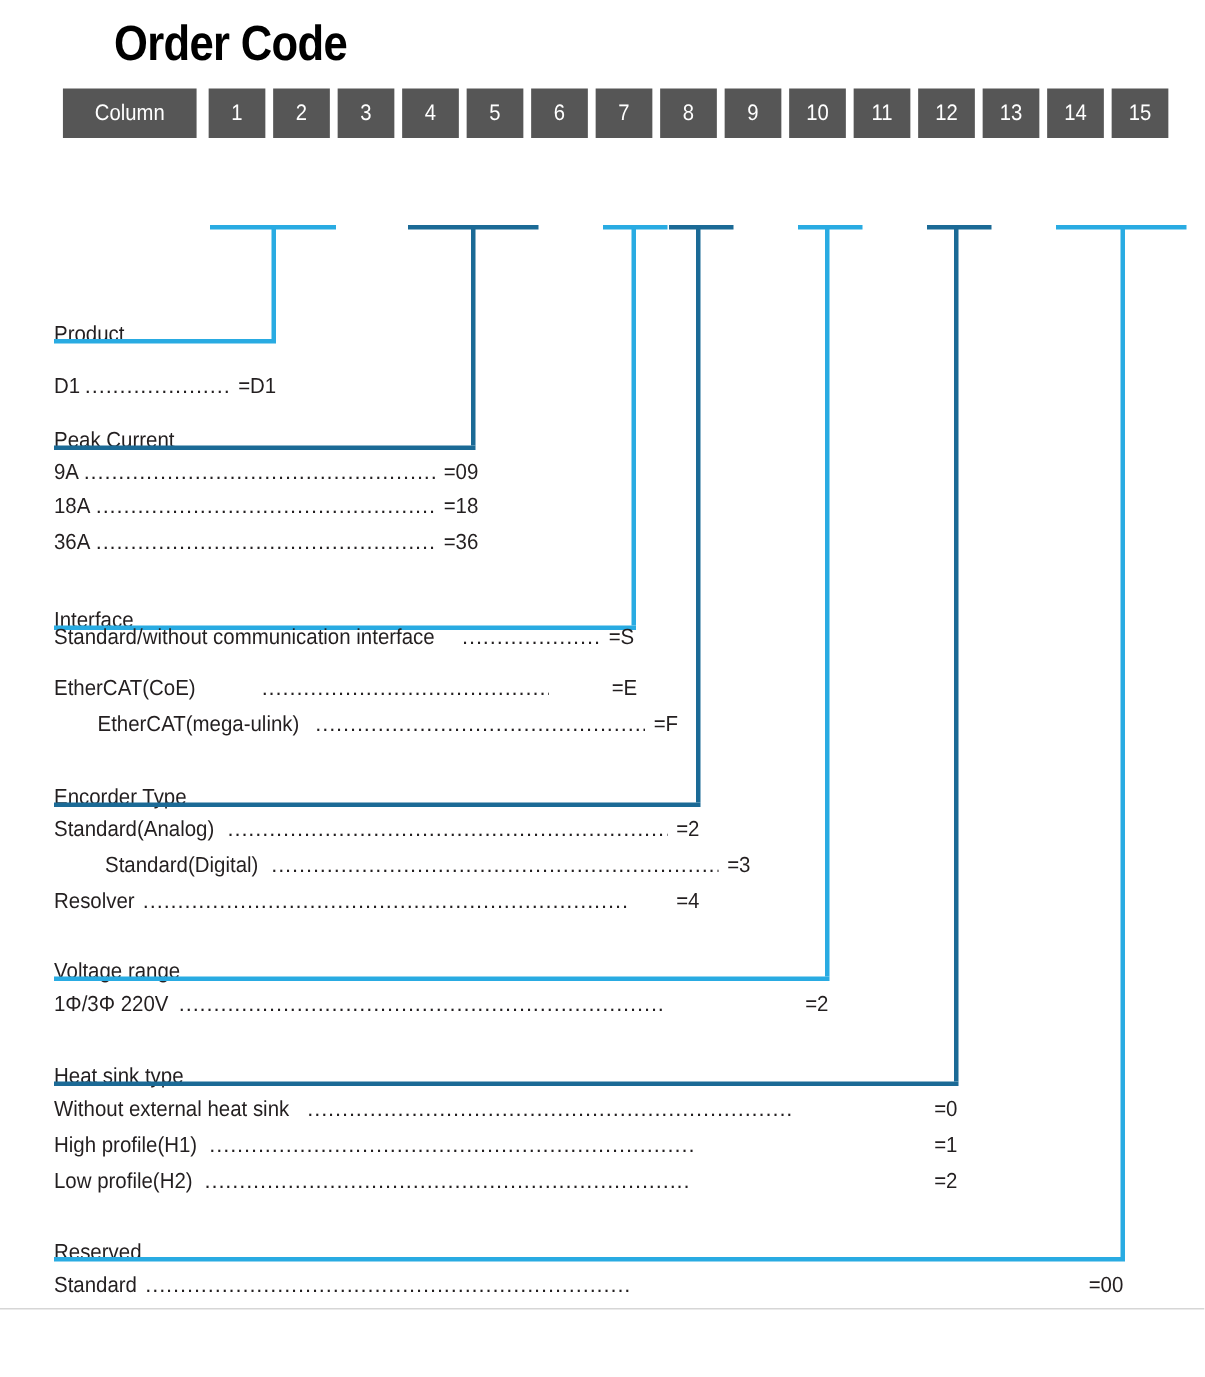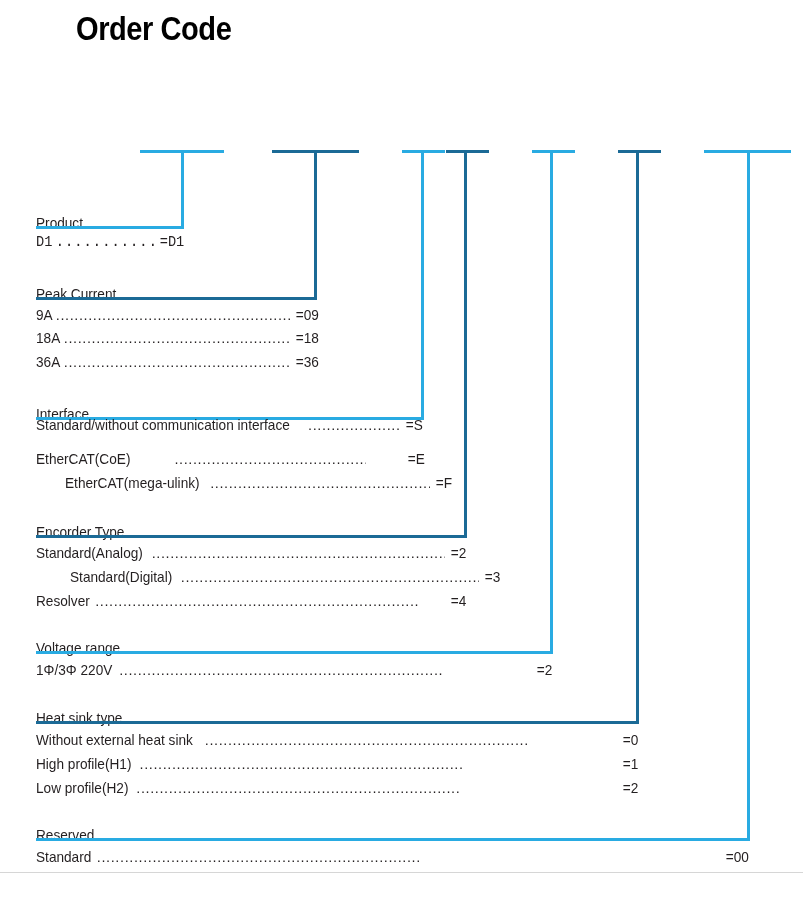--- a/index.html
+++ b/index.html
@@ -124,20 +124,38 @@
     background: #d6d6d6;
   }
 </style>
 </head>
 <body>
 
 <div class="title">Order Code</div>
 
 <table class="code-table">
   <tbody>
+    <tr>
+      <td class="hdr label-cell">Column</td>
+      <td class="hdr num-cell">1</td>
+      <td class="hdr num-cell">2</td>
+      <td class="hdr num-cell">3</td>
+      <td class="hdr num-cell">4</td>
+      <td class="hdr num-cell">5</td>
+      <td class="hdr num-cell">6</td>
+      <td class="hdr num-cell">7</td>
+      <td class="hdr num-cell">8</td>
+      <td class="hdr num-cell">9</td>
+      <td class="hdr num-cell">10</td>
+      <td class="hdr num-cell">11</td>
+      <td class="hdr num-cell">12</td>
+      <td class="hdr num-cell">13</td>
+      <td class="hdr num-cell">14</td>
+      <td class="hdr num-cell">15</td>
+    </tr>
   </tbody>
 </table>
 
 <div class="conn-h c-light" style="left:140px; top:150px; width:84px;"></div>
 <div class="conn-v c-light" style="left:181px; top:150px; height:76px;"></div>
 
 <div class="conn-h c-dark" style="left:272px; top:150px; width:87px;"></div>
 <div class="conn-v c-dark" style="left:314px; top:150px; height:147px;"></div>
 
 <div class="conn-h c-light" style="left:402px; top:150px; width:43px;"></div>
@@ -152,21 +170,21 @@
 <div class="conn-h c-dark" style="left:618px; top:150px; width:43px;"></div>
 <div class="conn-v c-dark" style="left:636px; top:150px; height:571px;"></div>
 
 <div class="conn-h c-light" style="left:704px; top:150px; width:87px;"></div>
 <div class="conn-v c-light" style="left:747px; top:150px; height:688px;"></div>
 
 <div class="section" style="top:215px;">
   <div class="sec-title">Product</div>
 </div>
 <div class="sec-rule c-light" style="top:226px; width:148px;"></div>
-<div class="opt-row" style="top:234px; width:150px;font-family:Liberation Mono, monospace;">
+<div class="opt-row" style="top:250px; width:150px;">
   <span class="opt-name">D1</span>
   <span class="opt-dots">......................................................................</span>
   <span class="opt-code">=D1</span>
 </div>
 
 <div class="section" style="top:286px;">
   <div class="sec-title">Peak Current</div>
 </div>
 <div class="sec-rule c-dark" style="top:297px; width:281px;"></div>
 <div class="opt-row" style="top:307px; width:285px;">

